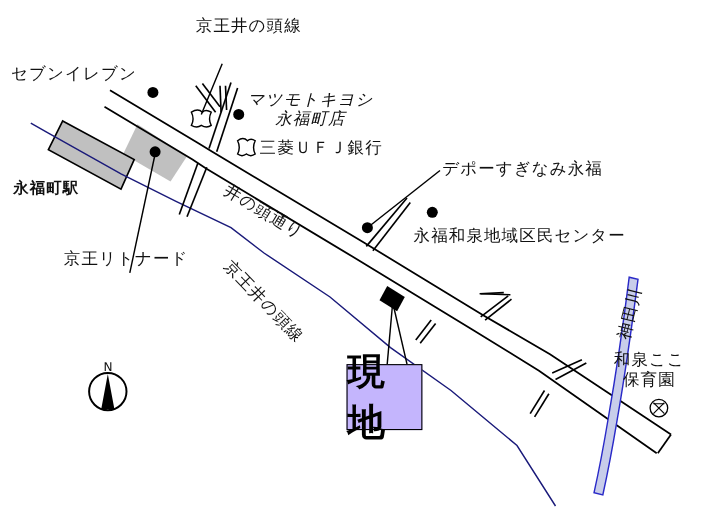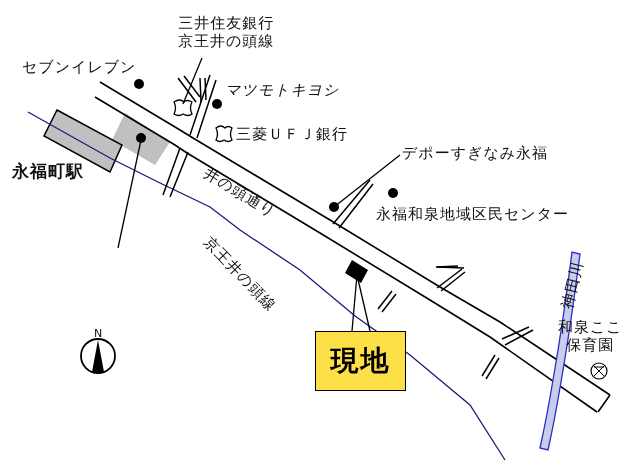--- a/index.html
+++ b/index.html
@@ -1,22 +1,22 @@
 <!DOCTYPE html>
 <html><head>
 <meta charset="utf-8">
 <style>
   html, body { margin: 0; padding: 0; background: #ffffff; }
   body { width: 640px; height: 462px; overflow: hidden; position: relative; font-family: "DejaVu Sans", sans-serif; }
   #map { position: absolute; left: 0; top: 0; width: 640px; height: 462px; }
   .lbl { position: absolute; color: #111; font-size: 15px; line-height: 18px; white-space: nowrap; letter-spacing: 1px; }
   .lbl.center { text-align: center; }
-  .lbl.bold { font-weight: bold; font-size: 17px; }
+  .lbl.bold { font-weight: bold; font-size: 14px; }
   .rot { transform-origin: left top; }
-  #genchi { position: absolute; left: 315px; top: 331px; width: 91px; height: 60px; border: 1.5px solid #000; background: #fde047; box-sizing: border-box; display: flex; align-items: center; justify-content: center; font-weight: bold; font-size: 28px; letter-spacing: 2px; }
+  #genchi { position: absolute; left: 315px; top: 331px; width: 69px; height: 60px; border: 1.5px solid #000; background: #c4b5fd; box-sizing: border-box; display: flex; align-items: center; justify-content: center; font-weight: bold; font-size: 34px; letter-spacing: 2px; }
   .north { position: absolute; left: 94px; top: 325px; font-size: 11px; }
 </style>
 </head>
 <body>
 
 <svg id="map" width="640" height="462" viewBox="0 0 640 462" xmlns="http://www.w3.org/2000/svg">
 
   <polygon points="125,113 170,142 155,165 112,140" fill="#c0c0c0"></polygon>
 
   <polygon points="57,110 122,145 110,172 44,136" fill="#c0c0c0" stroke="#000" stroke-width="1.5"></polygon>
@@ -92,33 +92,34 @@
 
   <g>
     <circle cx="599" cy="371" r="8" fill="#fff" stroke="#000" stroke-width="1.2"></circle>
     <line x1="594" y1="366" x2="604" y2="376" stroke="#000" stroke-width="1"></line>
     <line x1="604" y1="366" x2="594" y2="376" stroke="#000" stroke-width="1"></line>
     <line x1="594" y1="367" x2="604" y2="367" stroke="#000" stroke-width="1"></line>
   </g>
 </svg>
 
 <div class="lbl center" style="left:178px; top:14px;">
-  <div>三井住友銀行</div>
   <div>京王井の頭線</div>
 </div>
-<div class="lbl" style="left:22px; top:58px;">セブンイレブン</div>
+<div class="lbl" style="left:10px; top:58px;">セブンイレブン</div>
 <div class="lbl center" style="left:225px; top:81px;font-style:italic;">
   <div>マツモトキヨシ</div>
+  <div>永福町店</div>
 </div>
 <div class="lbl center" style="left:236px; top:125px;">
   <div>三菱ＵＦＪ銀行</div>
 </div>
 <div class="lbl" style="left:402px; top:144px;text-align:center;">デポーすぎなみ永福</div>
 <div class="lbl" style="left:376px; top:205px;text-align:right;">永福和泉地域区民センター</div>
 <div class="lbl center" style="left:58px; top:226px;">
+  <div>京王リトナード</div>
 </div>
 <div class="lbl bold" style="left:12px; top:162px;">永福町駅</div>
 <div class="lbl center" style="left:558px; top:318px;">
   <div>和泉ここ</div>
   <div>保育園</div>
 </div>
 <div class="lbl rot" style="left:210px; top:164px; transform: rotate(31deg);">井の頭通り</div>
 <div class="lbl rot" style="left:213px; top:233px; transform: rotate(46deg);">京王井の頭線</div>
 <div class="lbl rot" style="left:558px; top:306px; transform: rotate(-76deg);">神田川</div>
 <div class="lbl north">N</div>

